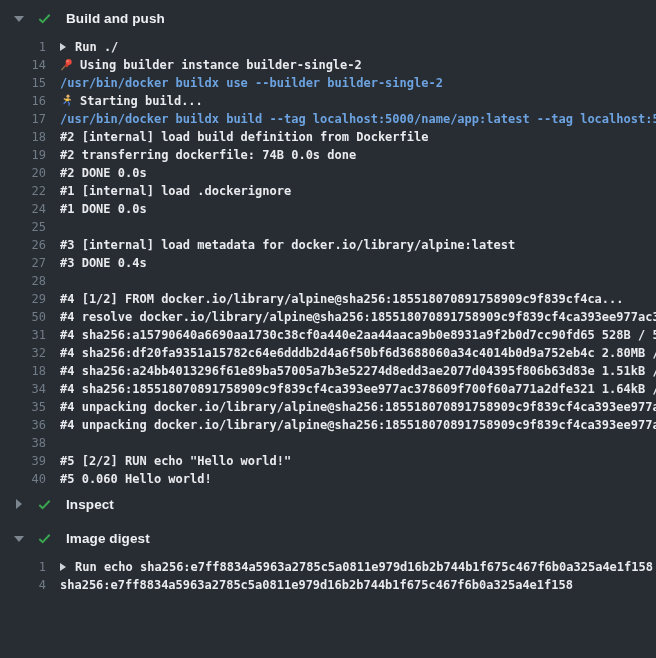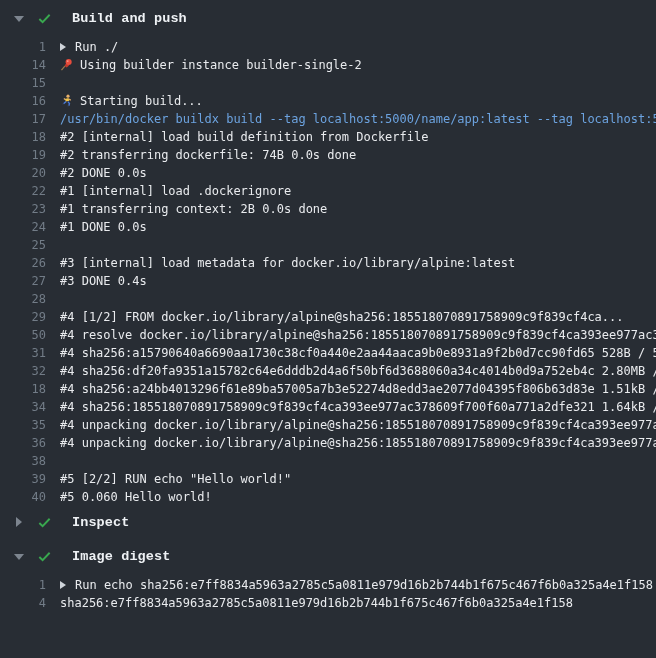--- a/index.html
+++ b/index.html
@@ -45,22 +45,22 @@
     border-top: 5px solid transparent;
     border-bottom: 5px solid transparent;
     border-left: 6px solid #7d858f;
   }
   .check {
     margin-left: 13px;
     flex: none;
     display: inline-flex;
   }
   .section-title {
-    margin-left: 20px;
-    font-family: Liberation Mono, monospace;
+    margin-left: 14px;
+    font-family: Liberation Sans, sans-serif;
     font-size: 13.5px;
     font-weight: 700;
     color: var(--header-text, #eef1f4);
     letter-spacing: 0.1px;
   }
   .section-body {
     padding-top: 6px;
     padding-bottom: 0;
   }
   .section-gap { height: 2px; }
@@ -78,20 +78,21 @@
     flex: none;
     text-align: right;
     color: var(--line-num, #727c87);
     text-decoration: none;
     cursor: pointer;
   }
   .line-text {
     margin-left: 14px;
     color: var(--text, #e9ebee);
     flex: none;
+    font-weight: bold;
   }
   .line-text.command { color: var(--command-blue, #6ca3e0); }
   .run-triangle {
     display: inline-block;
     width: 0; height: 0;
     border-top: 4px solid transparent;
     border-bottom: 4px solid transparent;
     border-left: 6px solid #cfd4da;
     margin-right: 9px;
   }
@@ -116,35 +117,34 @@
         <span class="section-title">Build and push</span>
       </div>
       <div class="section-body">
         <div class="log-line"><a class="line-num">1</a><span class="line-text"><span class="run-triangle"></span><span>Run ./</span></span></div>
         <div class="log-line"><a class="line-num">14</a><span class="line-text"><span><svg class="emoji-icon" width="13" height="13" viewBox="0 0 14 14">
                 <line x1="5.2" y1="8.8" x2="1.6" y2="13" stroke="#9a7b4f" stroke-width="1.3"></line>
                 <rect x="5.6" y="5.6" width="3.6" height="4.4" rx="1.2" transform="rotate(45 7.4 7.8)" fill="#c0392b"></rect>
                 <circle cx="9.3" cy="4.3" r="3.3" fill="#e74c3c"></circle>
                 <circle cx="8.3" cy="3.3" r="1.0" fill="#f19a8d"></circle>
               </svg></span><span>Using builder instance builder-single-2</span></span></div>
-        <div class="log-line"><a class="line-num">15</a></div>
+        <div class="log-line"><a class="line-num">15</a><span class="line-text command"><span>/usr/bin/docker buildx use --builder builder-single-2</span></span></div>
         <div class="log-line"><a class="line-num">16</a><span class="line-text"><span><svg class="emoji-icon" width="13" height="13" viewBox="0 0 14 14">
                 <circle cx="8.6" cy="2.3" r="1.7" fill="#e8b06b"></circle>
                 <path d="M5.2 5.4 L9.2 4.4 L10.1 7.2 L6.3 8.1 Z" fill="#f4c542"></path>
                 <path d="M4.2 4.8 L6 6.2" stroke="#e8b06b" stroke-width="1.3" fill="none"></path>
                 <path d="M9.8 5.4 L11.6 6.6" stroke="#e8b06b" stroke-width="1.3" fill="none"></path>
                 <path d="M6.6 8 L3.8 10.6 M8.6 8.2 L10.2 10.4 L9.4 12.8" stroke="#4a79d4" stroke-width="1.5" fill="none"></path>
                 <path d="M3.8 10.6 L2.6 11 M9.4 12.8 L8 13" stroke="#3b3f45" stroke-width="1.2" fill="none"></path>
               </svg></span><span>Starting build...</span></span></div>
         <div class="log-line"><a class="line-num">17</a><span class="line-text command"><span>/usr/bin/docker buildx build --tag localhost:5000/name/app:latest --tag localhost:5000</span></span></div>
         <div class="log-line"><a class="line-num">18</a><span class="line-text"><span>#2 [internal] load build definition from Dockerfile</span></span></div>
         <div class="log-line"><a class="line-num">19</a><span class="line-text"><span>#2 transferring dockerfile: 74B 0.0s done</span></span></div>
         <div class="log-line"><a class="line-num">20</a><span class="line-text"><span>#2 DONE 0.0s</span></span></div>
         <div class="log-line"><a class="line-num">22</a><span class="line-text"><span>#1 [internal] load .dockerignore</span></span></div>
-        <div class="log-line"><a class="line-num">23</a><span class="line-text"><span>#1 transferring context: 2B 0.0s done</span></span></div>
         <div class="log-line"><a class="line-num">24</a><span class="line-text"><span>#1 DONE 0.0s</span></span></div>
         <div class="log-line"><a class="line-num">25</a><span class="line-text"><span></span></span></div>
         <div class="log-line"><a class="line-num">26</a><span class="line-text"><span>#3 [internal] load metadata for docker.io/library/alpine:latest</span></span></div>
         <div class="log-line"><a class="line-num">27</a><span class="line-text"><span>#3 DONE 0.4s</span></span></div>
         <div class="log-line"><a class="line-num">28</a><span class="line-text"><span></span></span></div>
         <div class="log-line"><a class="line-num">29</a><span class="line-text"><span>#4 [1/2] FROM docker.io/library/alpine@sha256:185518070891758909c9f839cf4ca...</span></span></div>
         <div class="log-line"><a class="line-num">50</a><span class="line-text"><span>#4 resolve docker.io/library/alpine@sha256:185518070891758909c9f839cf4ca393ee977ac378609f700f60a771a2dfe321</span></span></div>
         <div class="log-line"><a class="line-num">31</a><span class="line-text"><span>#4 sha256:a15790640a6690aa1730c38cf0a440e2aa44aaca9b0e8931a9f2b0d7cc90fd65 528B / 528B</span></span></div>
         <div class="log-line"><a class="line-num">32</a><span class="line-text"><span>#4 sha256:df20fa9351a15782c64e6dddb2d4a6f50bf6d3688060a34c4014b0d9a752eb4c 2.80MB / 2.80MB</span></span></div>
         <div class="log-line"><a class="line-num">18</a><span class="line-text"><span>#4 sha256:a24bb4013296f61e89ba57005a7b3e52274d8edd3ae2077d04395f806b63d83e 1.51kB / 1.51kB</span></span></div>

